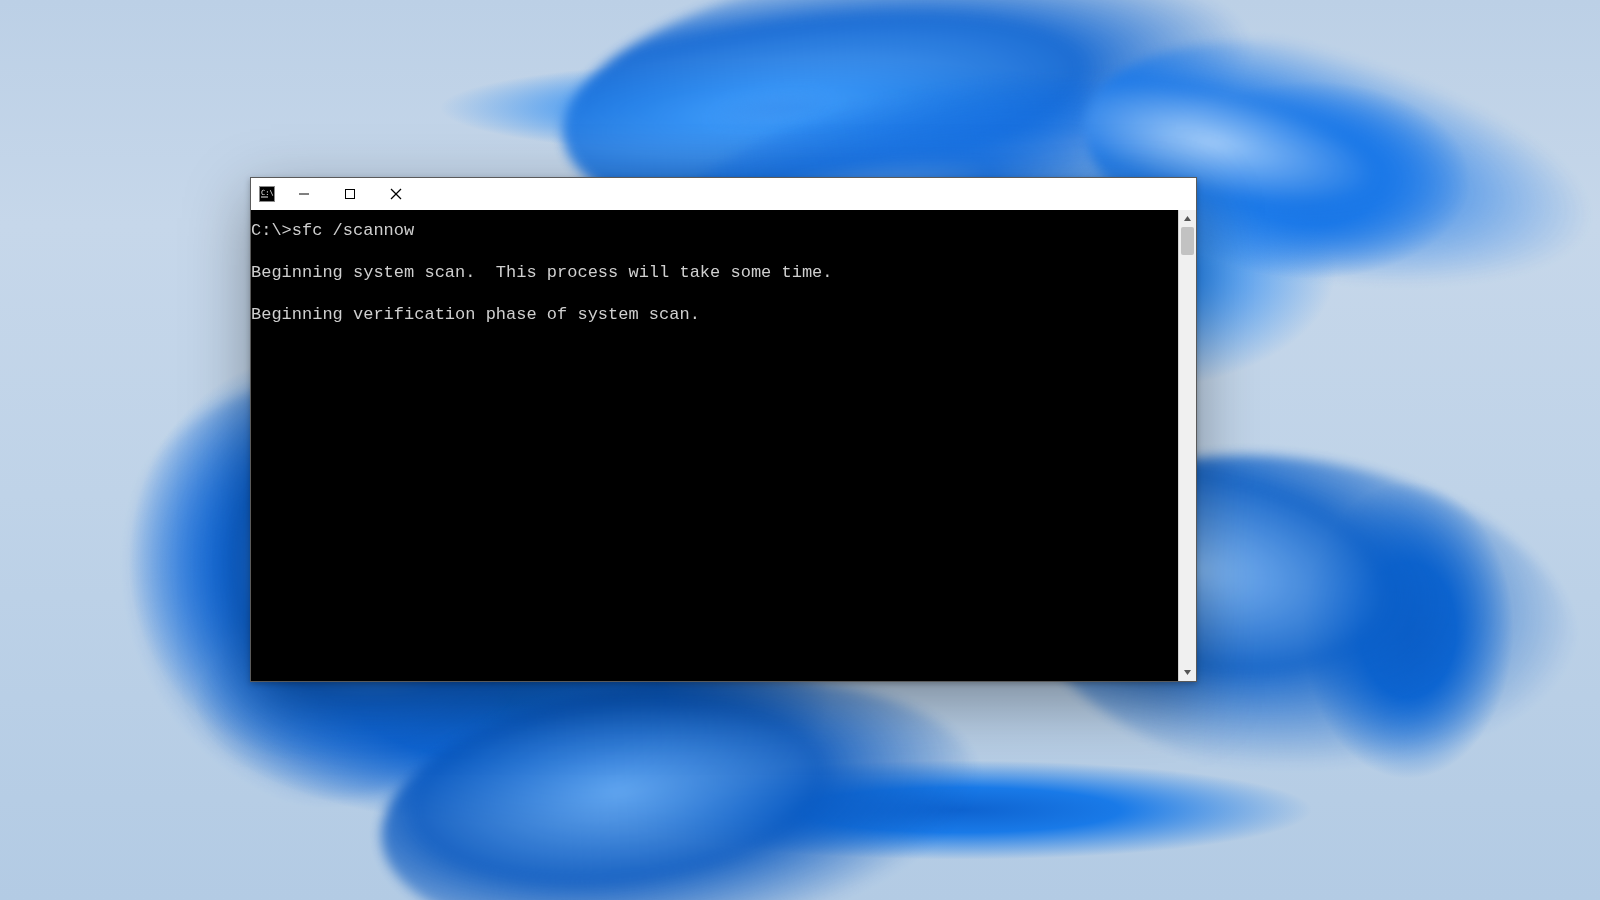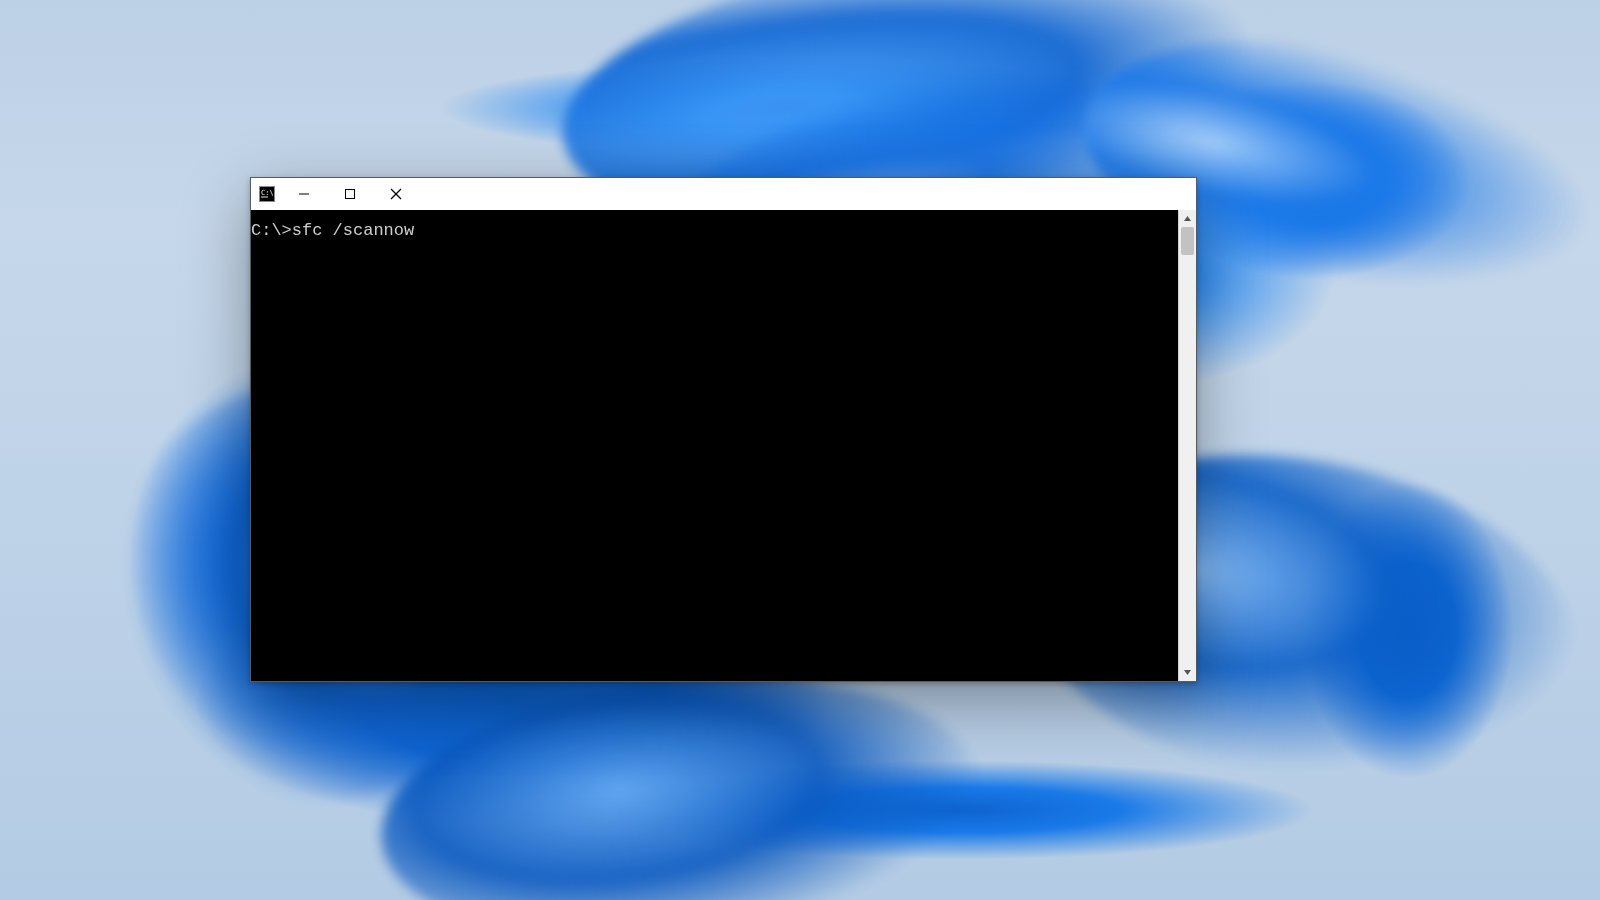--- a/index.html
+++ b/index.html
@@ -180,21 +180,21 @@
         <div class="win-btn close">
           <svg width="12" height="12" viewBox="0 0 12 12">
             <line x1="1" y1="1" x2="11" y2="11" stroke="currentColor" stroke-width="1.2"></line>
             <line x1="11" y1="1" x2="1" y2="11" stroke="currentColor" stroke-width="1.2"></line>
           </svg>
         </div>
       </div>
     </div>
 
     <div class="client">
-      <div class="console" id="console"><span class="line">C:\&gt;sfc /scannow</span><span class="line">&nbsp;</span><span class="line">&nbsp;</span></div>
+      <div class="console" id="console"><span class="line">C:\&gt;sfc /scannow</span><span class="line">&nbsp;</span><span class="line">Beginning system scan.  This process will take some time.</span><span class="line">&nbsp;</span><span class="line">Beginning verification phase of system scan.</span></div>
       <div class="scrollbar">
         <div class="sb-btn">
           <svg width="9" height="9" viewBox="0 0 9 9">
             <polygon points="4.5,2 8,7 1,7" fill="#555"></polygon>
           </svg>
         </div>
         <div class="sb-track">
           <div class="sb-thumb"></div>
         </div>
         <div class="sb-btn">

